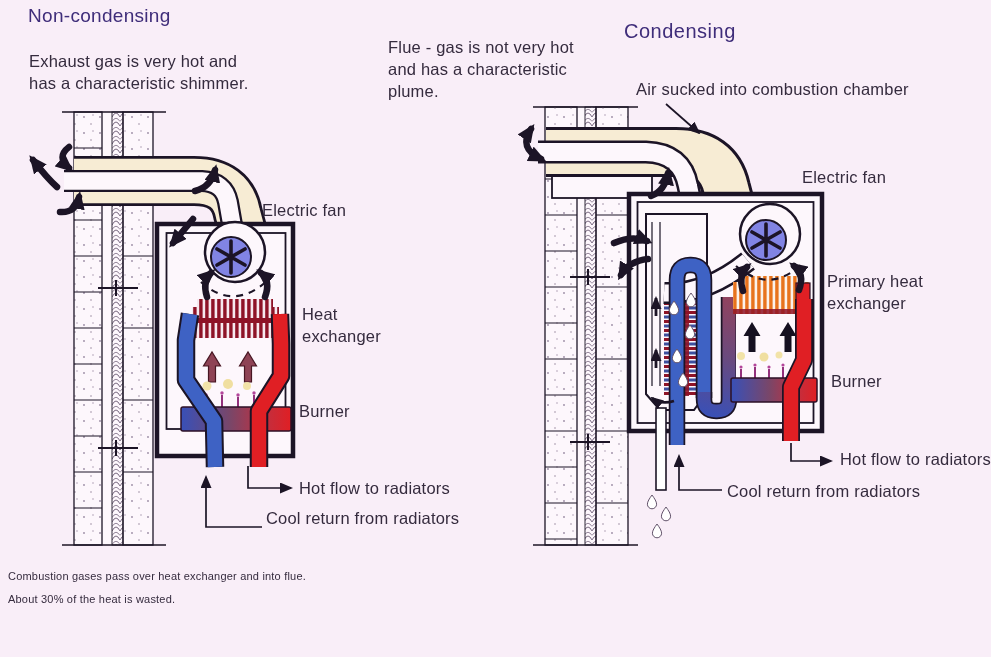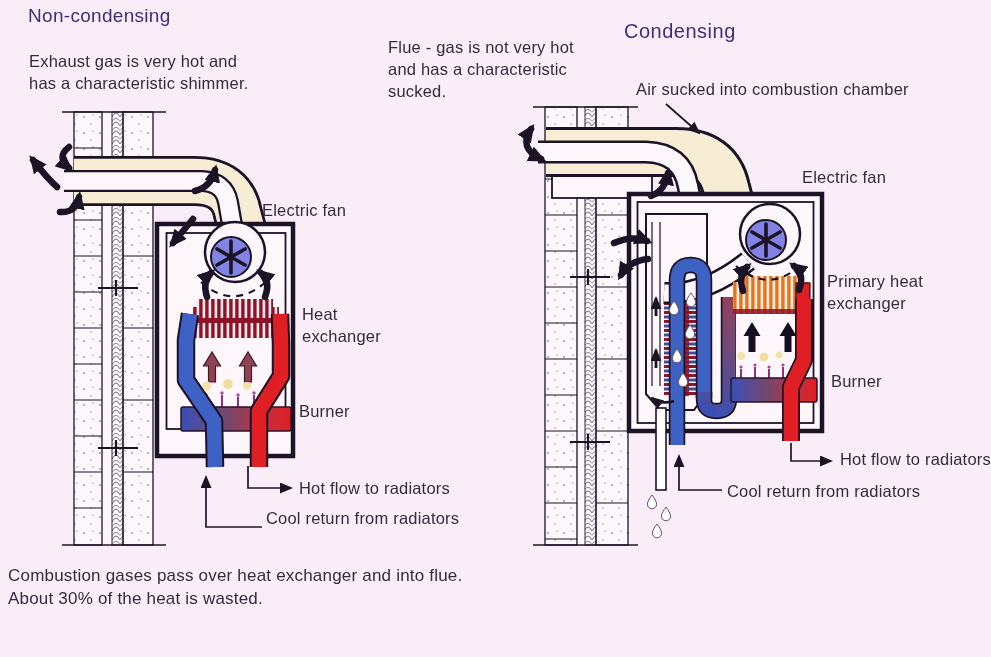--- a/index.html
+++ b/index.html
@@ -9,21 +9,21 @@
     --pipe_blue:#3e62c4; --pipe_red:#e01f24; --fin_blue:#3c4f9e;
   }
   *{margin:0;padding:0;box-sizing:border-box}
   body{background:var(--bg);font-family:"Liberation Sans",sans-serif}
   .stage{position:relative;width:991px;height:657px;background:var(--bg);overflow:hidden}
   .stage svg{position:absolute;left:0;top:0}
   .lbl{position:absolute;color:var(--text);font-size:16.5px;line-height:22px;
        white-space:pre-line;letter-spacing:.2px}
   .title{color:var(--title);font-size:19px;letter-spacing:.3px}
   .title-r{color:var(--title);font-size:20px;letter-spacing:.5px}
-  .caption{font-size:17px;line-height:22.5px}
+  .caption{font-size:11px;line-height:22.5px}
 </style>
 </head>
 <body>
 
 <div class="stage">
 
 <svg width="991" height="657" viewBox="0 0 991 657">
   <defs>
     <marker id="ah" markerUnits="userSpaceOnUse" markerWidth="13" markerHeight="11" refX="11" refY="5.5" orient="auto-start-reverse">
       <path d="M0 0L13 5.5L0 11Z" fill="#1c1426"></path>
@@ -266,21 +266,21 @@
 <div class="lbl" style="left:302px;top:303px">Heat
 exchanger</div>
 <div class="lbl" style="left:299px;top:400px">Burner</div>
 <div class="lbl" style="left:299px;top:477px">Hot flow to radiators</div>
 <div class="lbl" style="left:266px;top:507px">Cool return from radiators</div>
 <div class="lbl caption" style="left:8px;top:565px;width:470px">Combustion gases pass over heat exchanger and into flue.
 About 30% of the heat is wasted.</div>
 
 <div class="lbl" style="left:388px;top:36px;width:250px">Flue - gas is not very hot
 and has a characteristic
-sucked.</div>
+plume.</div>
 <div class="lbl title-r" style="left:624px;top:20px">Condensing</div>
 <div class="lbl" style="left:636px;top:78px">Air sucked into combustion chamber</div>
 <div class="lbl" style="left:802px;top:166px">Electric fan</div>
 <div class="lbl" style="left:827px;top:270px">Primary heat
 exchanger</div>
 <div class="lbl" style="left:831px;top:370px">Burner</div>
 <div class="lbl" style="left:840px;top:448px">Hot flow to radiators</div>
 <div class="lbl" style="left:727px;top:480px">Cool return from radiators</div>
 
 </div>

